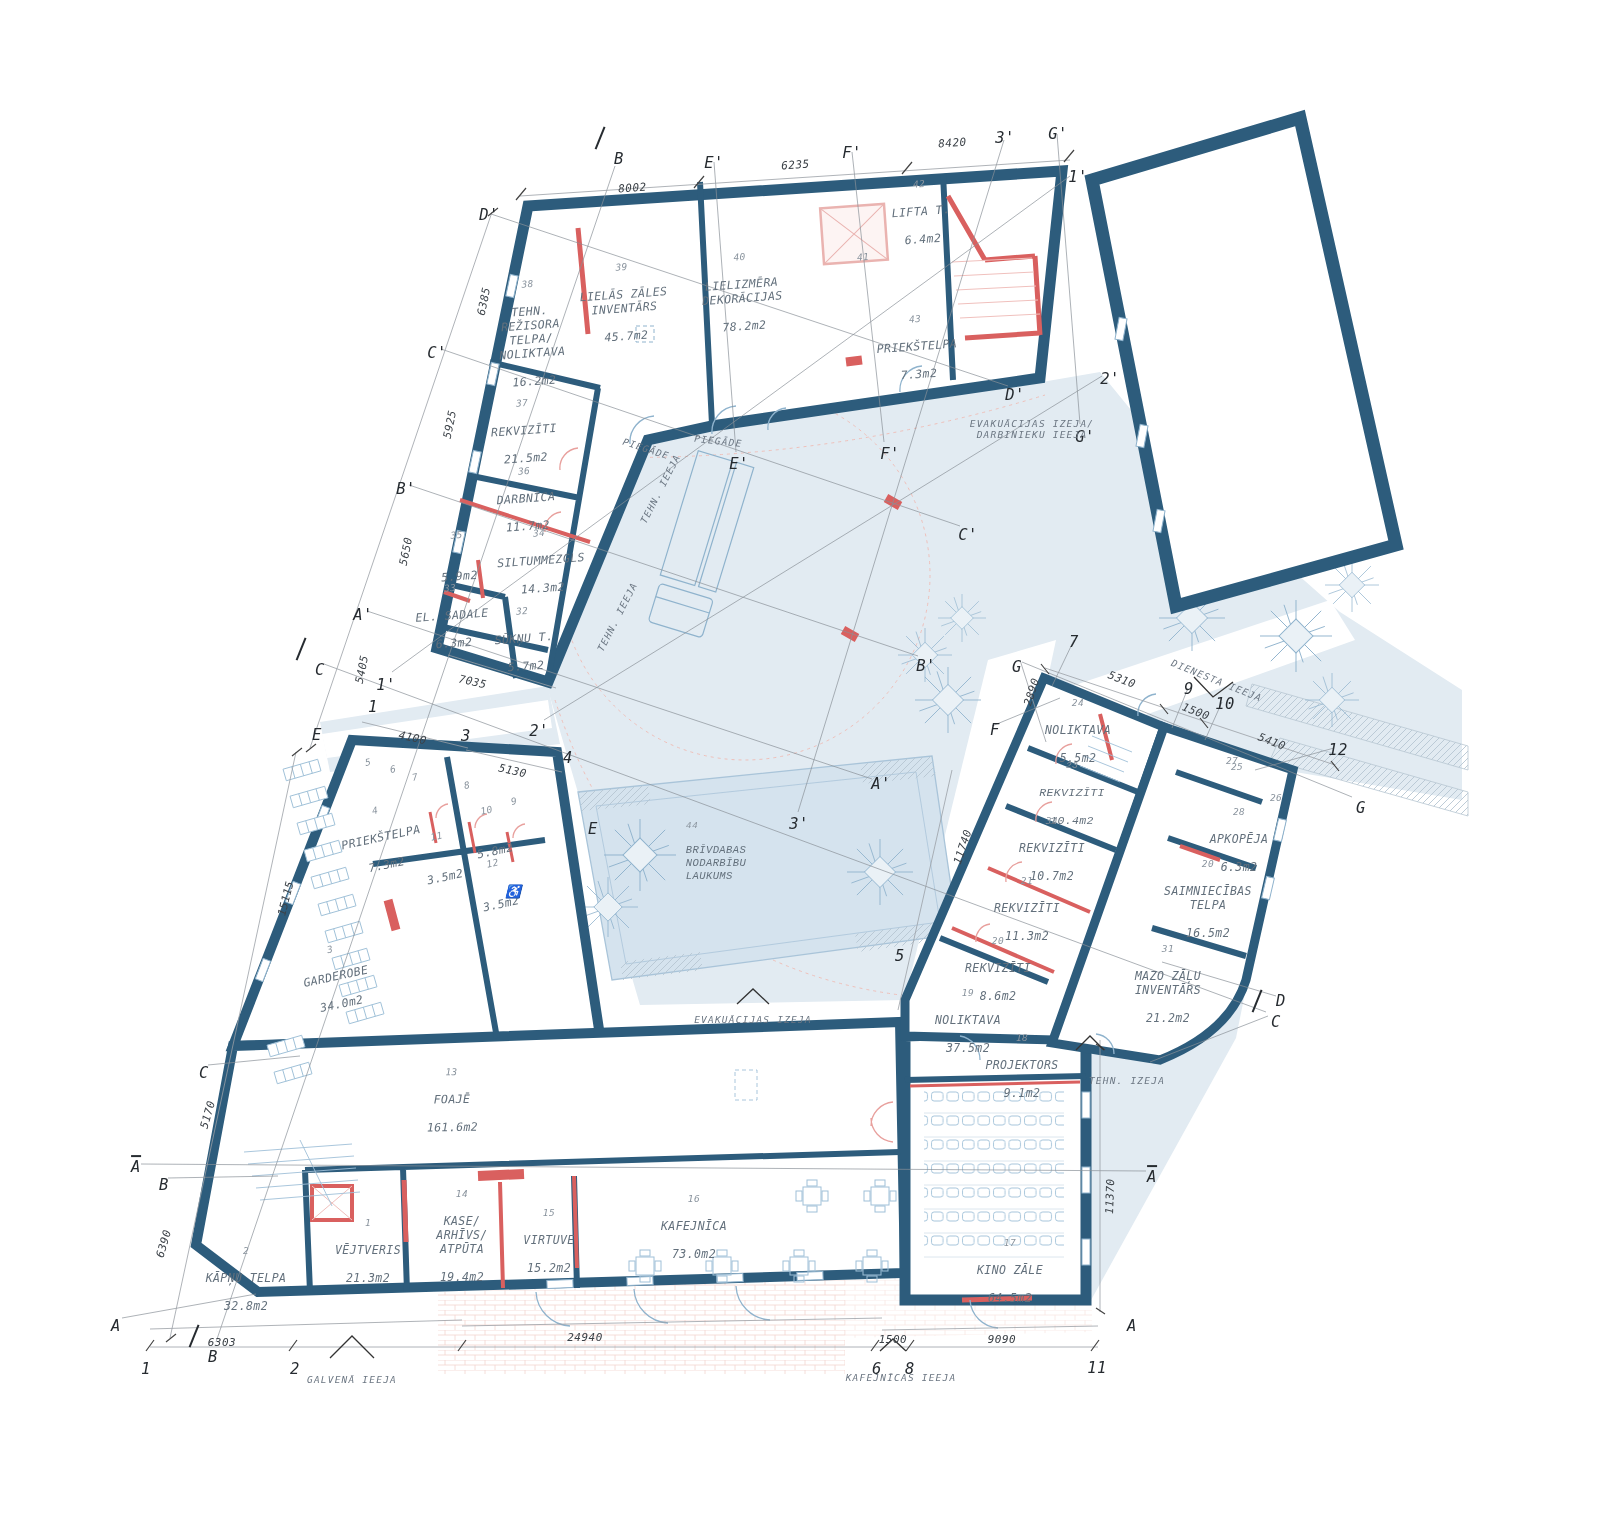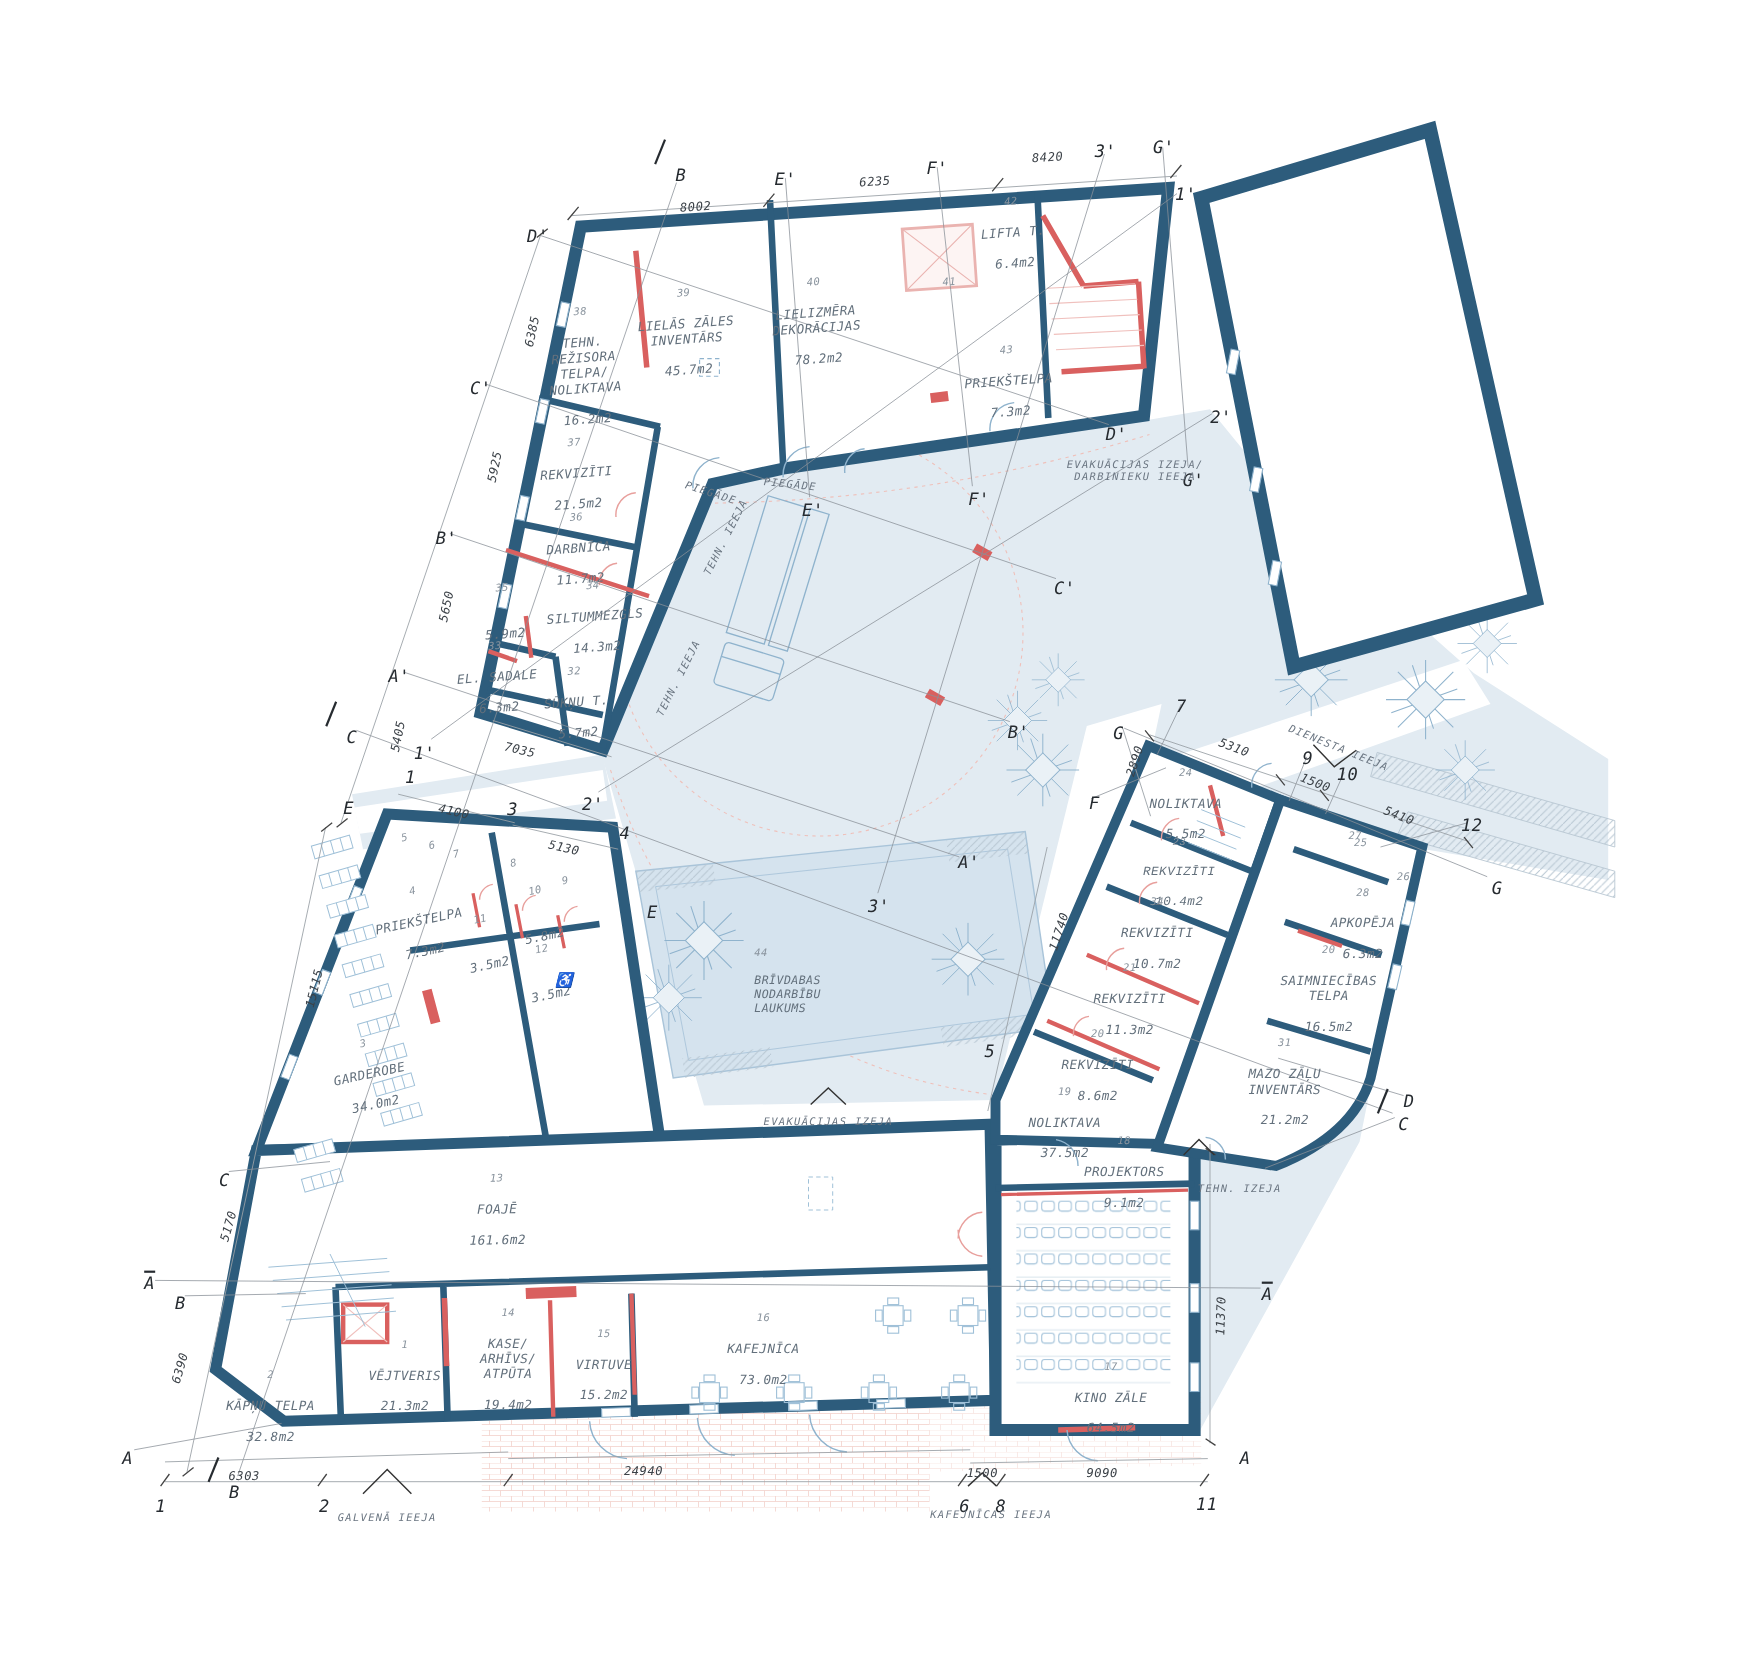--- a/index.html
+++ b/index.html
@@ -368,21 +368,21 @@
       <span class="r-name">EL. SADALE</span>
       <span class="r-area">6.3m2</span>
     </div>
 
     <div class="lbl room" style="left: 524px; top: 639px; --rot: -4deg;">
       <span class="r-num">32</span>
       <span class="r-name">SŪKŅU T.</span>
       <span class="r-area">5.7m2</span>
     </div>
 
-    <div class="lbl room align-left" style="left: 716px; top: 899px;">
+    <div class="lbl room align-left" style="left: 716px; top: 858px; font-family: Liberation Mono, monospace;">
       <span class="r-num">44</span>
       <span class="r-name">BRĪVDABAS
 NODARBĪBU
 LAUKUMS</span>
       
     </div>
 
     <div class="lbl room" style="left: 1078px; top: 731px;">
       <span class="r-num">24</span>
       <span class="r-name">NOLIKTAVA</span>

